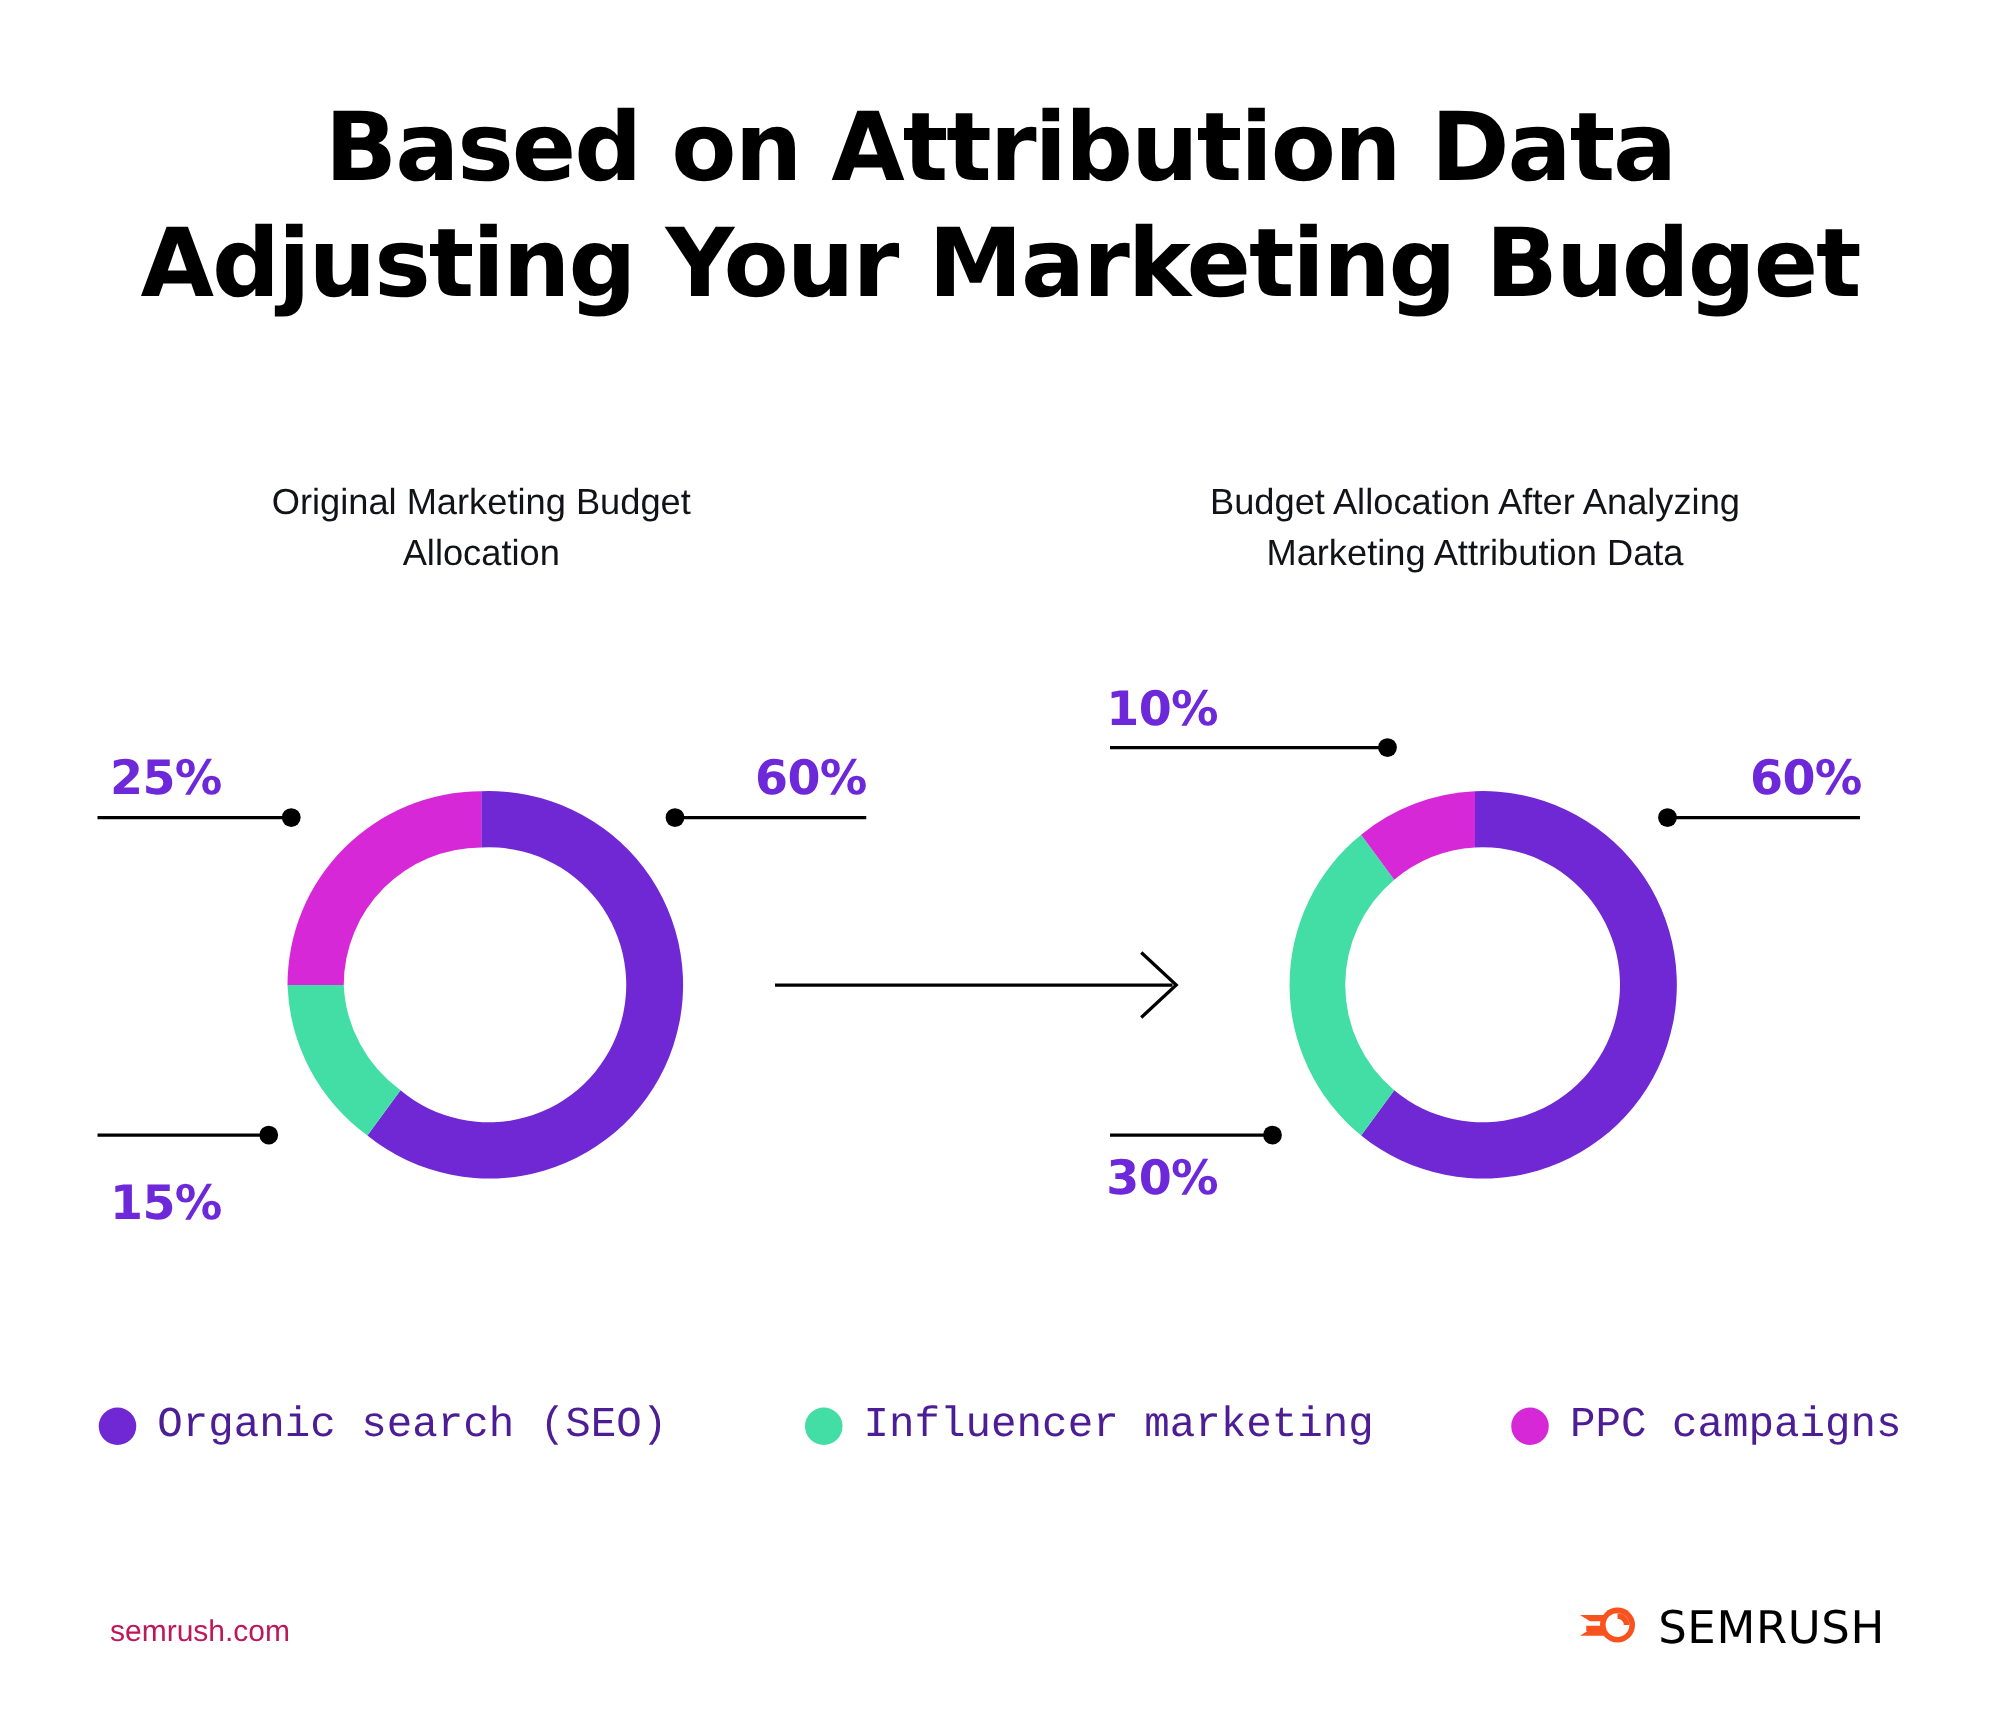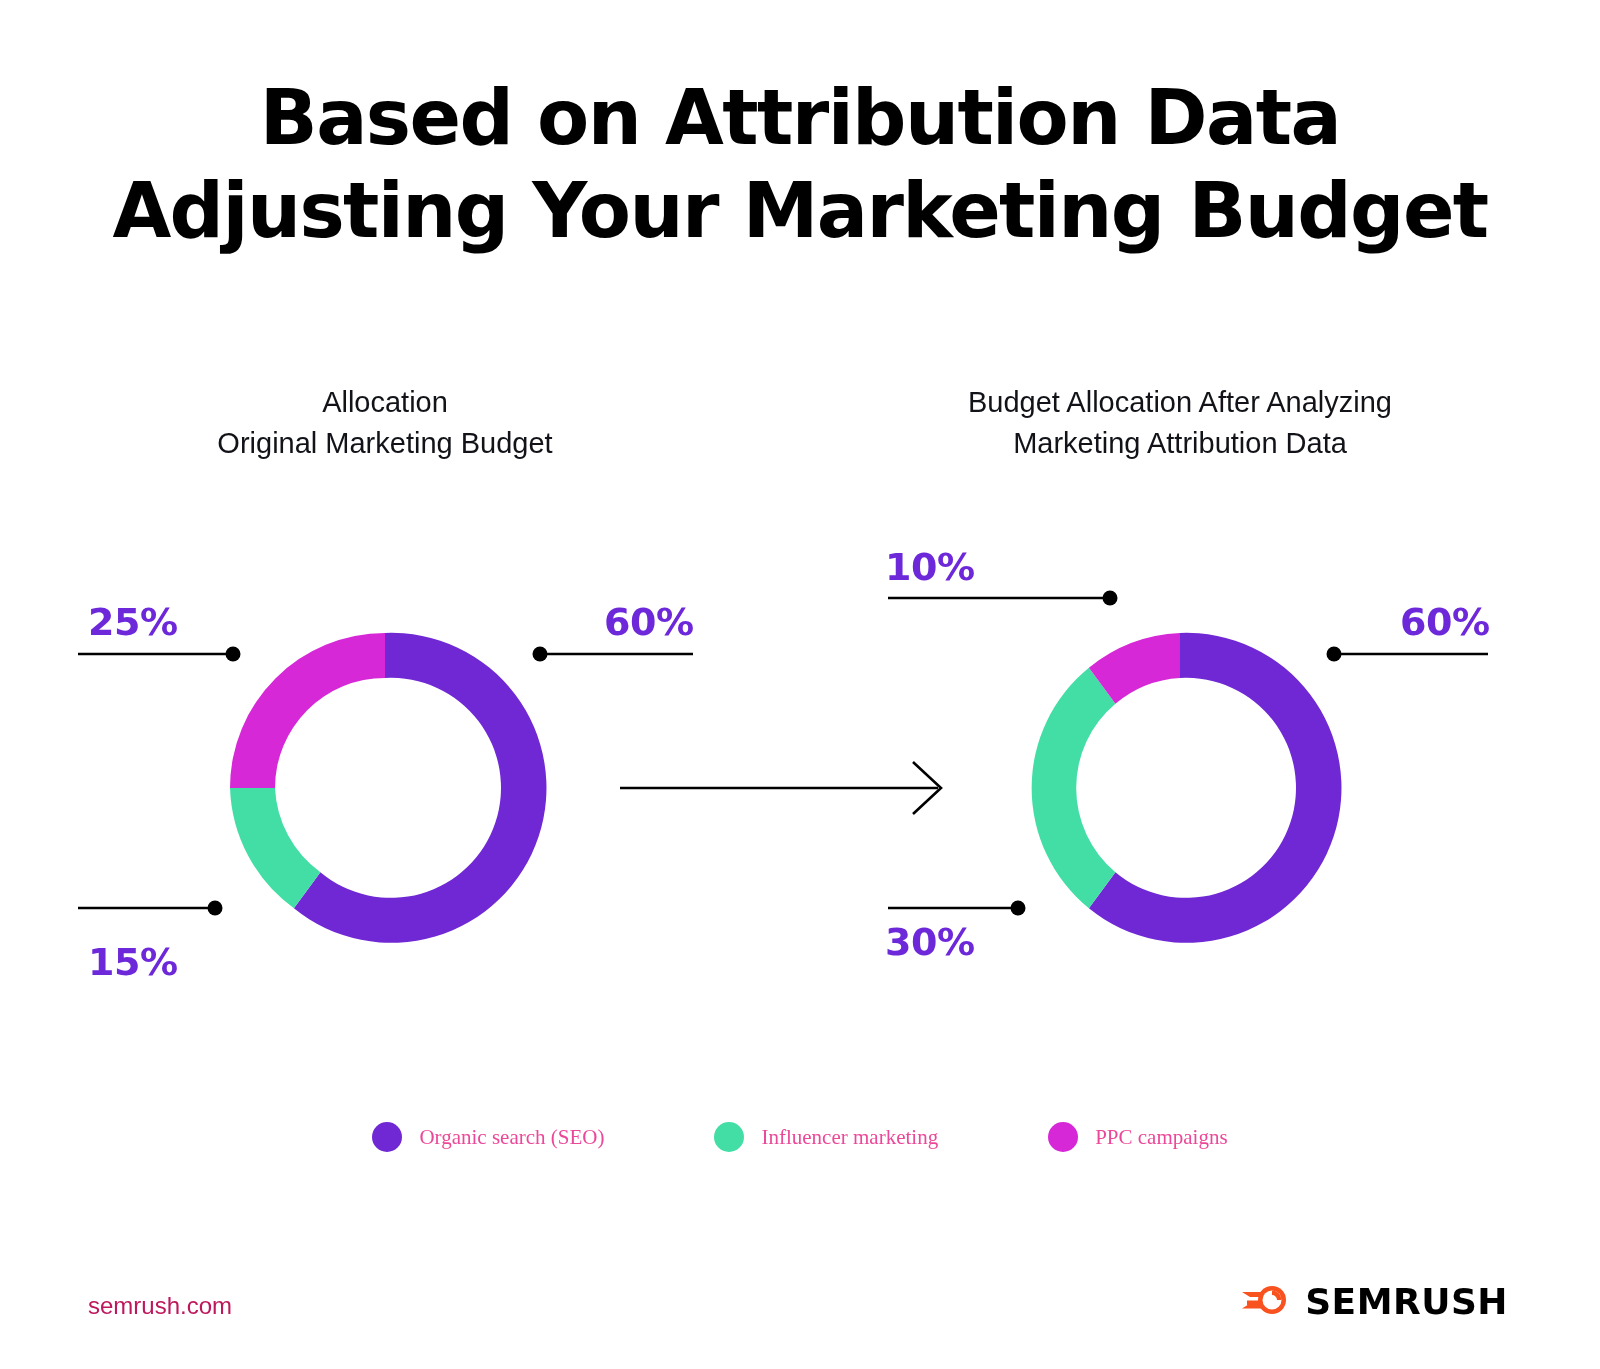--- a/index.html
+++ b/index.html
@@ -92,23 +92,23 @@
   }
   .legend-item + .legend-item { margin-left: 110px; }
   .legend-swatch {
     width: 30px;
     height: 30px;
     border-radius: 50%;
     flex: 0 0 auto;
     margin-right: 17px;
   }
   .legend-text {
-    font-family: Liberation Serif, serif;
-    font-size: 21px;
-    color: #ec4899;
+    font-family: Liberation Mono, monospace;
+    font-size: 34px;
+    color: #4c1d95;
     white-space: nowrap;
   }
 
   
   #footer-url {
     position: absolute;
     left: 88px;
     top: 1292px;
     font-family: "Liberation Sans", sans-serif;
     font-size: 24px;
@@ -118,38 +118,38 @@
   #brand-logo {
     position: absolute;
     right: 92px;
     top: 1283px;
     display: flex;
     align-items: center;
   }
   #brand-logo .brand-mark { flex: 0 0 auto; margin-right: 16px; }
   #brand-logo .brand-name {
     font-family: "DejaVu Sans", sans-serif;
-    font-weight: 700;
+    font-weight: 400;
     font-size: 36px;
     letter-spacing: 0.5px;
     color: #000000;
     line-height: 1;
   }
 </style>
 </head>
 <body>
 
 <div id="title-block">
   <span class="title-line">Based on Attribution Data</span>
   <span class="title-line">Adjusting Your Marketing Budget</span>
 </div>
 
 <div class="chart-subtitle" id="subtitle-left">
+  <span class="sub-line">Original Marketing Budget</span>
   <span class="sub-line">Allocation</span>
-  <span class="sub-line">Original Marketing Budget</span>
 </div>
 <div class="chart-subtitle" id="subtitle-right">
   <span class="sub-line">Budget Allocation After Analyzing</span>
   <span class="sub-line">Marketing Attribution Data</span>
 </div>
 
 <svg id="charts-svg" viewBox="0 0 1600 1369">
 
   <g>
 

